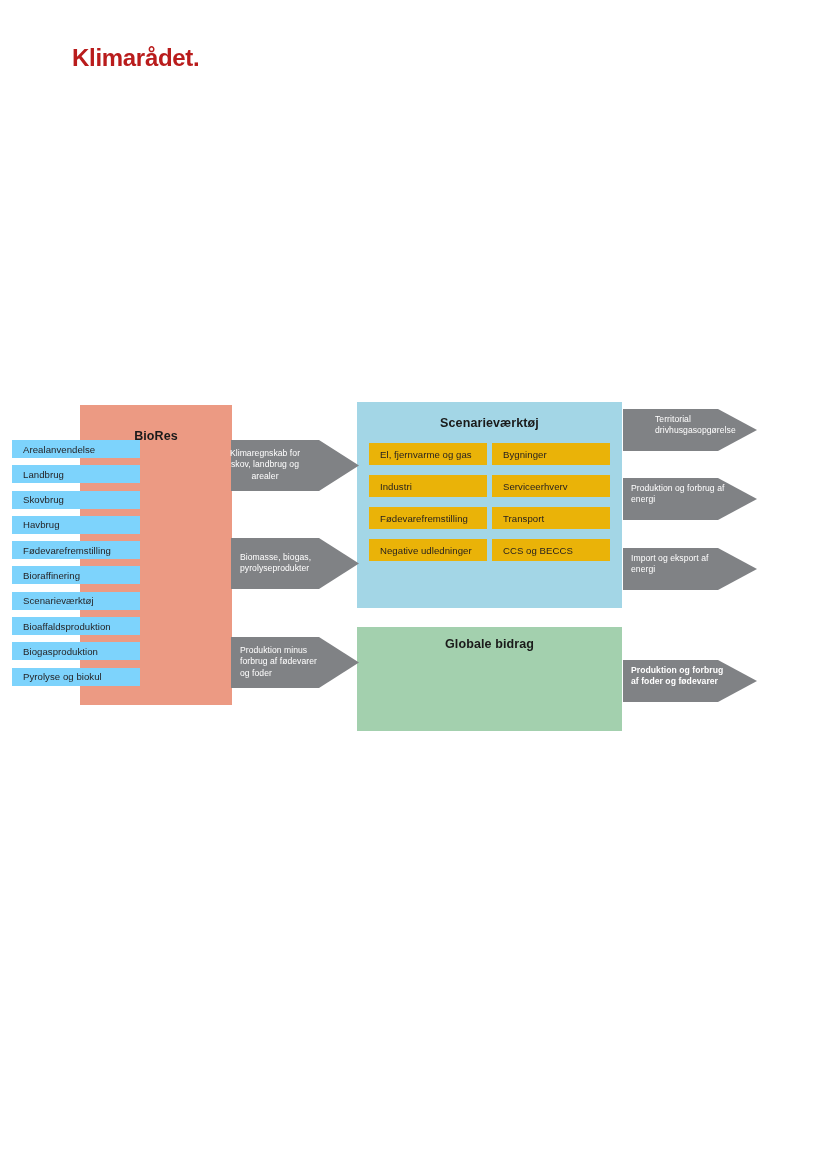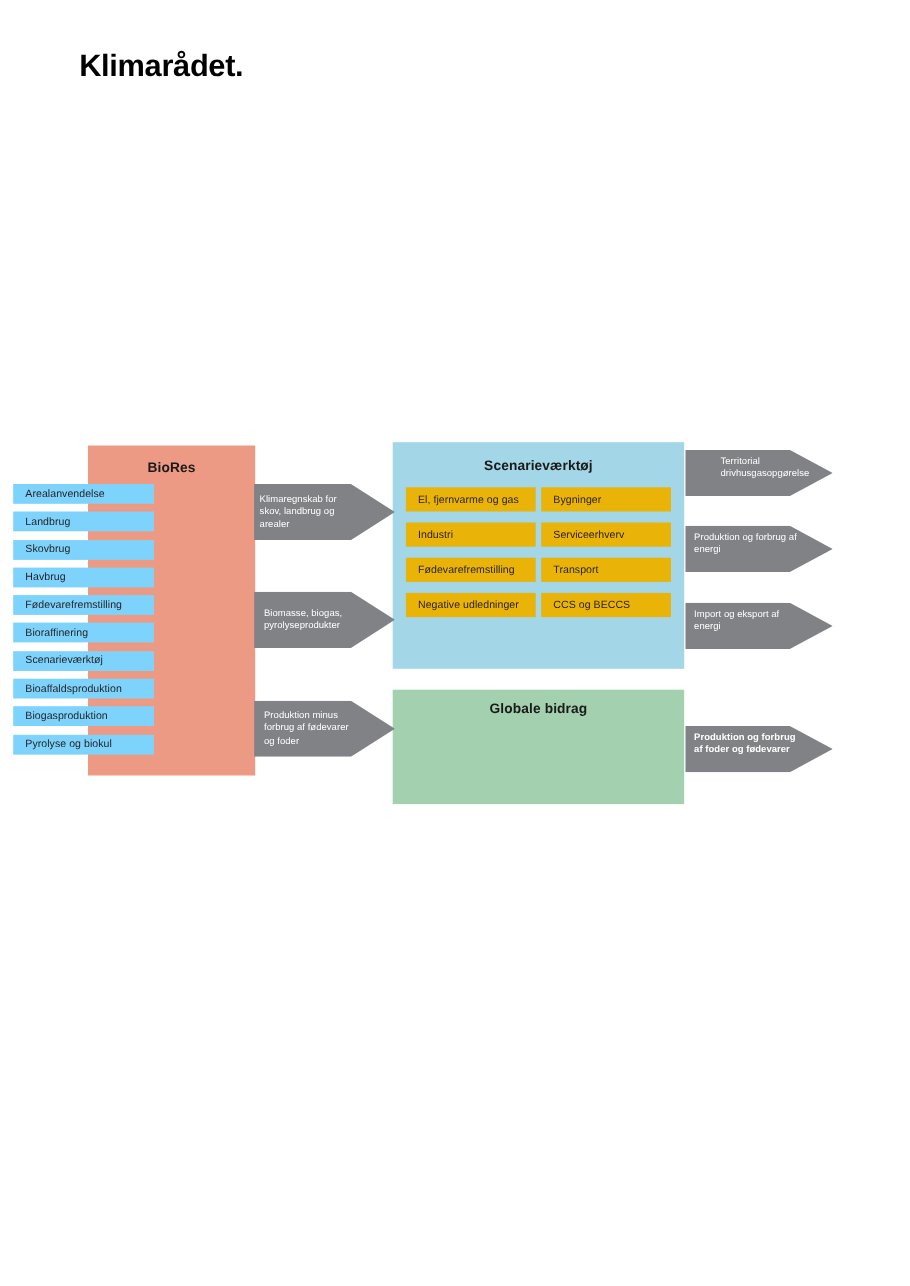--- a/index.html
+++ b/index.html
@@ -18,24 +18,24 @@
     height: 1169px;
     overflow: hidden;
     background: #ffffff;
   }
 
   
   #logo {
     position: absolute;
     left: 72px;
     top: 44px;
-    font-size: 28px;
+    font-size: 24px;
     font-weight: bold;
     letter-spacing: -0.3px;
-    color: #000000;
+    color: #b91c1c;
     white-space: nowrap;
   }
 
   
   .panel {
     position: absolute;
     box-sizing: border-box;
   }
   .panel-title {
     text-align: center;
@@ -58,21 +58,21 @@
 
   
   #biores {
     left: 80px;
     top: 405px;
     width: 152px;
     height: 300px;
     background: #ec9a83;
   }
   #biores .panel-title {
-    margin-top: 13px;
+    margin-top: 24px;
     margin-bottom: 10px;
   }
   #biores-list {
     position: absolute;
     left: 12px;
     top: 440px;
     width: 128px;
   }
   #biores-list .chip {
     height: 18px;
@@ -183,21 +183,21 @@
 
   <div class="panel" id="globale">
     <div class="panel-title">Globale bidrag</div>
   </div>
 
   <div class="arrow" style="left:231px; top:440px;">
     <svg width="128" height="51" viewBox="0 0 128 51">
       <polygon points="0,0 88,0 88,-8 88,0 128,25.5 88,51 88,51 0,51" fill="#808285"></polygon>
     </svg>
   </div>
-  <div class="arrow-label" style="left:236px; top:448px; width:82px;">Klimaregnskab for skov, landbrug og arealer</div>
+  <div class="arrow-label" style="left:224px; top:448px; width:82px;text-align:center;">Klimaregnskab for skov, landbrug og arealer</div>
 
   <div class="arrow" style="left:231px; top:538px;">
     <svg width="128" height="51" viewBox="0 0 128 51">
       <polygon points="0,0 88,0 128,25.5 88,51 0,51" fill="#808285"></polygon>
     </svg>
   </div>
   <div class="arrow-label" style="left:240px; top:552px; width:84px;">Biomasse, biogas, pyrolyseprodukter</div>
 
   <div class="arrow" style="left:231px; top:637px;">
     <svg width="128" height="51" viewBox="0 0 128 51">

